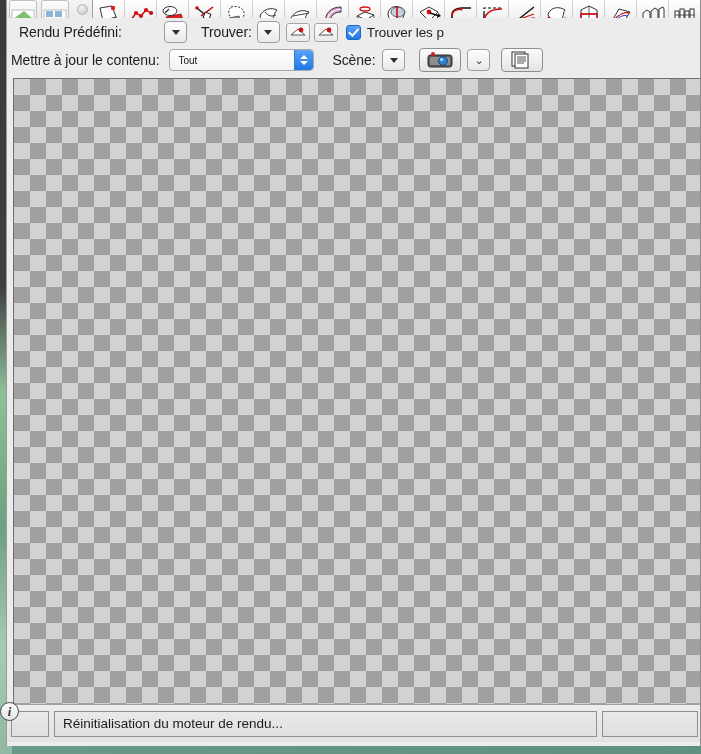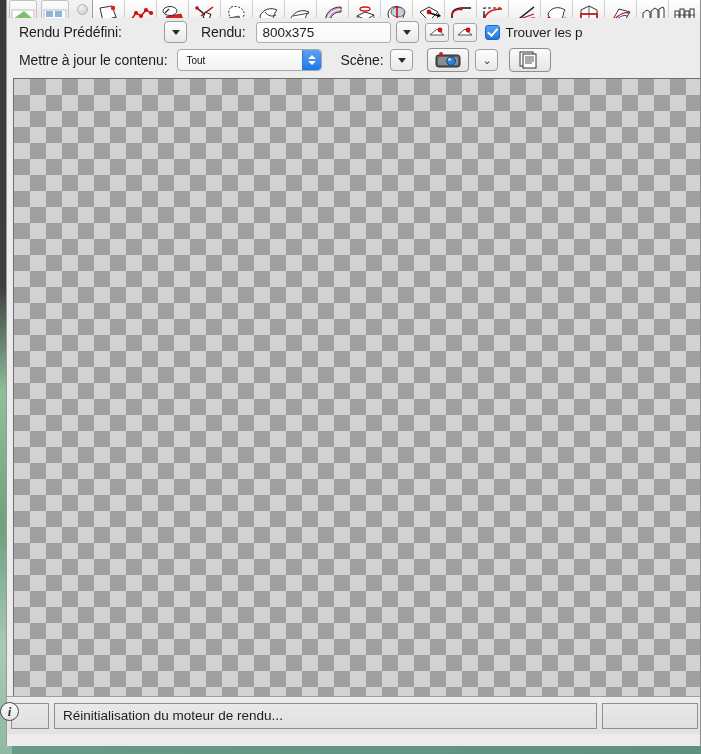--- a/index.html
+++ b/index.html
@@ -255,21 +255,21 @@
     width: 689px; height: 638px;
     border-top: 1px solid #6f6f6f;
     border-left: 1px solid #6f6f6f;
     background:
       repeating-conic-gradient(#a0a0a0 0% 25%, #d2d2d2 0% 50%) 0 0 / 32px 32px;
   }
 
   
   .statusbar {
     position: absolute;
-    left: 0; bottom: 12px;
+    left: 0; bottom: 4px;
     width: 695px; height: 38px;
     background: linear-gradient(180deg,#ededed,#e2e2e2);
     border-top: 1px solid #9f9f9f;
     display: flex;
     align-items: center;
     padding: 0 4px;
     gap: 5px;
   }
   .status-swatch {
     width: 38px; height: 26px;
@@ -515,23 +515,22 @@
     <div class="settings">
 
       <div class="row row-1">
         <div class="lbl sp" style="margin-left:12px;width:140px;">Rendu Prédéfini:</div>
 
 
         <div class="minibtn sp" style="margin-left:5px;">
           <span class="caret"></span>
         </div>
 
-        <div class="lbl sp" style="margin-left:14px;">Rendu:</div>
-
-        <div class="field sp" style="width:135px;margin-left:10px;">800x375</div>
+        <div class="lbl sp" style="margin-left:14px;">Trouver:</div>
+
 
         <div class="minibtn sp" style="margin-left:5px;">
           <span class="caret"></span>
         </div>
 
         <div class="smallicon sp" style="margin-left:6px;">
           <svg width="18" height="14" viewBox="0 0 18 14">
             <path d="M2 10 L9 4 L16 10 Z" fill="#fff" stroke="#444" stroke-width=".9"></path>
             <circle cx="12" cy="5" r="2.4" fill="#cc1111"></circle>
           </svg>
@@ -543,21 +542,21 @@
             <circle cx="12" cy="5" r="2.4" fill="#cc1111"></circle>
           </svg>
         </div>
 
         <div class="checkbox on sp" style="margin-left:8px;"></div>
 
         <div class="lbl sp" style="margin-left:6px;font-size:13.5px;">Trouver les p</div>
       </div>
 
       <div class="row row-2">
-        <div class="lbl sp" style="margin-left:12px;">Mettre à jour le contenu:</div>
+        <div class="lbl sp" style="margin-left:4px;">Mettre à jour le contenu:</div>
 
         <div class="popup sp" style="width:145px;margin-left:10px;">
           <span>Tout</span>
           <span class="stepper">
             <i class="up"></i>
               <i class="down"></i>
           </span>
         </div>
 
         <div class="lbl sp" style="margin-left:18px;">Scène:</div>

